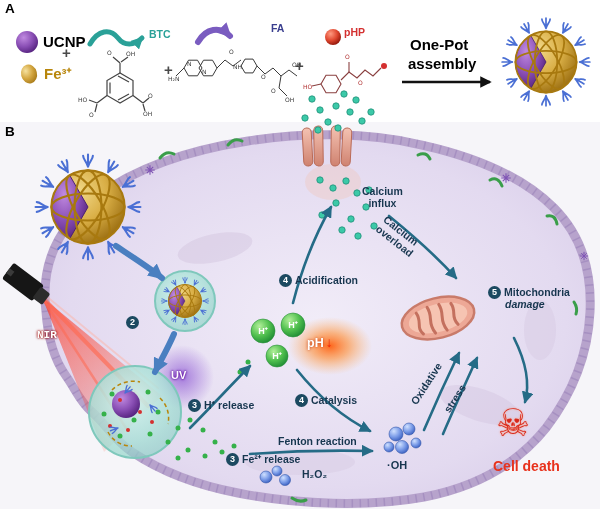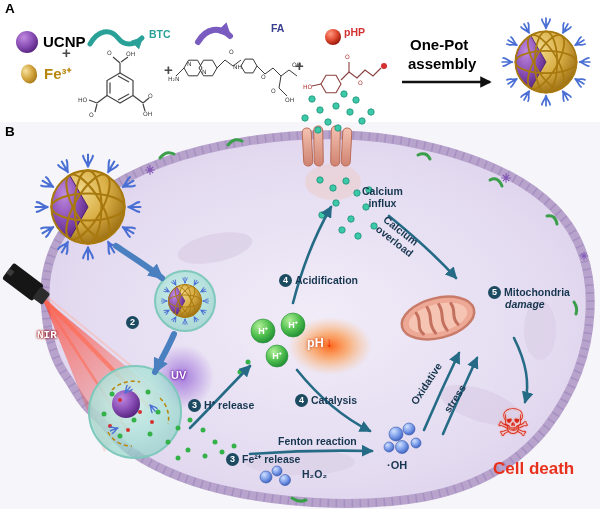--- a/index.html
+++ b/index.html
@@ -451,15 +451,15 @@
 
 <div class="lbl t10" style="left:488px;top:286px;">
   <div class="steplbl">
     <span class="numcirc">5</span>
     <span>Mitochondria</span>
   </div>
   <div style="margin-left:17px;font-style:italic;">damage</div>
 </div>
 
 <div class="skull" style="left:496px;top:404px;">☠</div>
-<div class="lbl celldeath" style="left:493px;top:459px;font-size:17px;">Cell death</div>
+<div class="lbl celldeath" style="left:493px;top:459px;font-size:14px;">Cell death</div>
 
 </div>
 
 </body></html>

